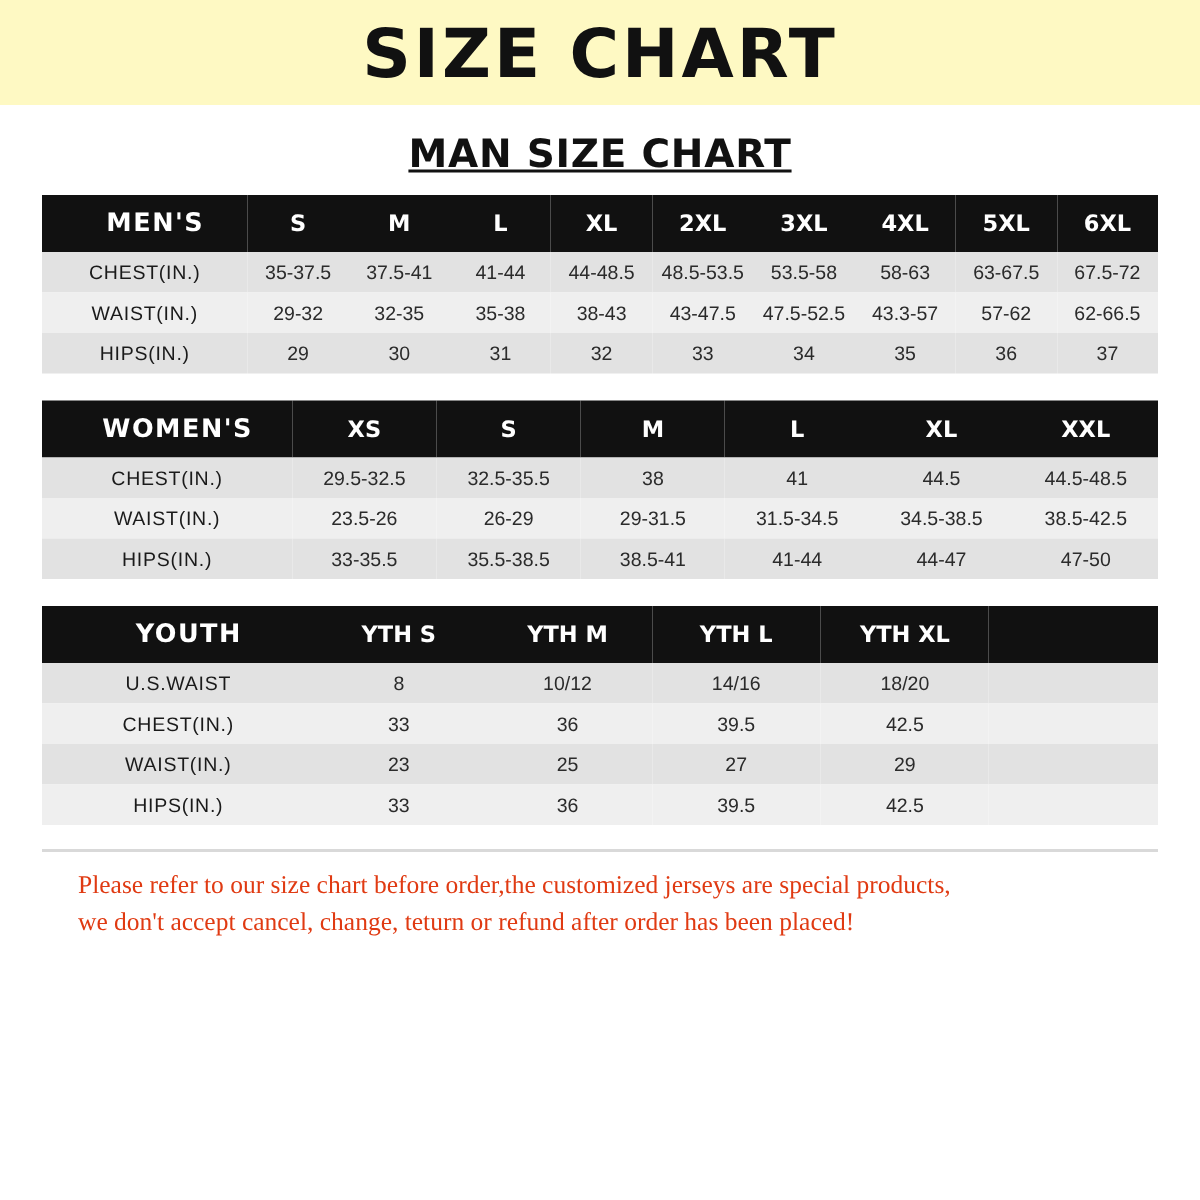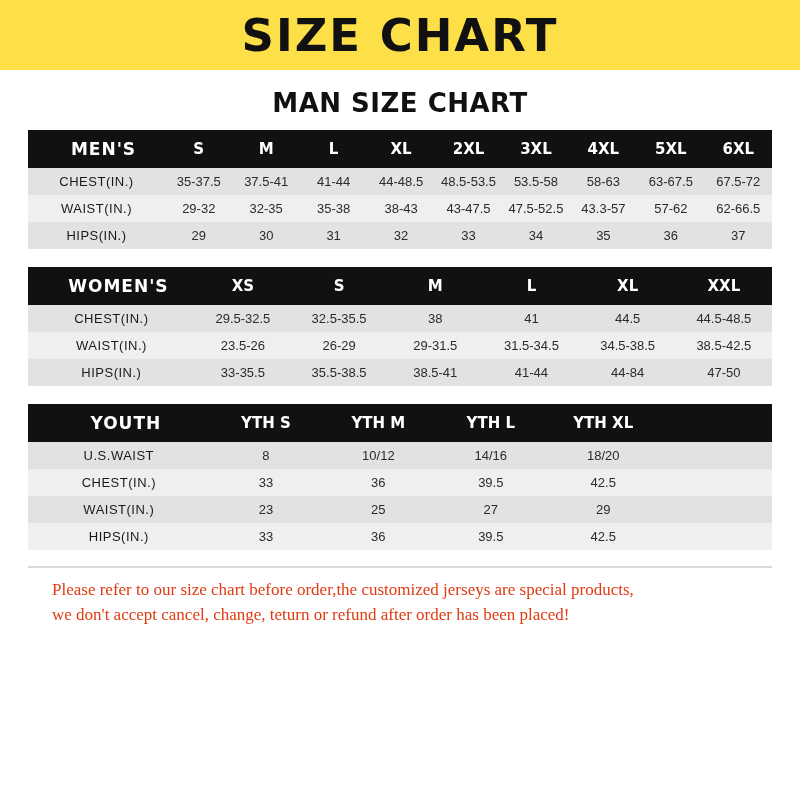--- a/index.html
+++ b/index.html
@@ -15,21 +15,21 @@
   }
   .page {
     position: relative;
     width: 800px;
     height: 800px;
     background: #ffffff;
     box-sizing: border-box;
   }
   .banner {
     height: 70px;
-    background: #fde047;
+    background: #fef9c3;
     display: flex;
     align-items: center;
     justify-content: center;
   }
   .banner-title {
     font-family: "DejaVu Sans", sans-serif;
     font-weight: bold;
     font-size: 45px;
     letter-spacing: 2px;
     color: #111111;
@@ -43,20 +43,21 @@
     margin-top: 18px;
   }
   .section-title {
     text-align: center;
     font-family: "DejaVu Sans", sans-serif;
     font-weight: bold;
     font-size: 26px;
     letter-spacing: 0.5px;
     color: #111111;
     margin-bottom: 12px;
+    text-decoration: underline;
   }
   table.size-table {
     width: 100%;
     border-collapse: collapse;
     table-layout: fixed;
   }
   table.size-table th,
   table.size-table td {
     text-align: center;
     font-size: 13px;
@@ -204,21 +205,21 @@
             <td>31.5-34.5</td>
             <td>34.5-38.5</td>
             <td>38.5-42.5</td>
           </tr>
           <tr class="odd">
             <td class="row-label">HIPS(IN.)</td>
             <td>33-35.5</td>
             <td>35.5-38.5</td>
             <td>38.5-41</td>
             <td>41-44</td>
-            <td>44-84</td>
+            <td>44-47</td>
             <td>47-50</td>
           </tr>
         </tbody>
       </table>
     </div>
 
     <div class="section">
       <table class="size-table">
         <thead>
           <tr>

